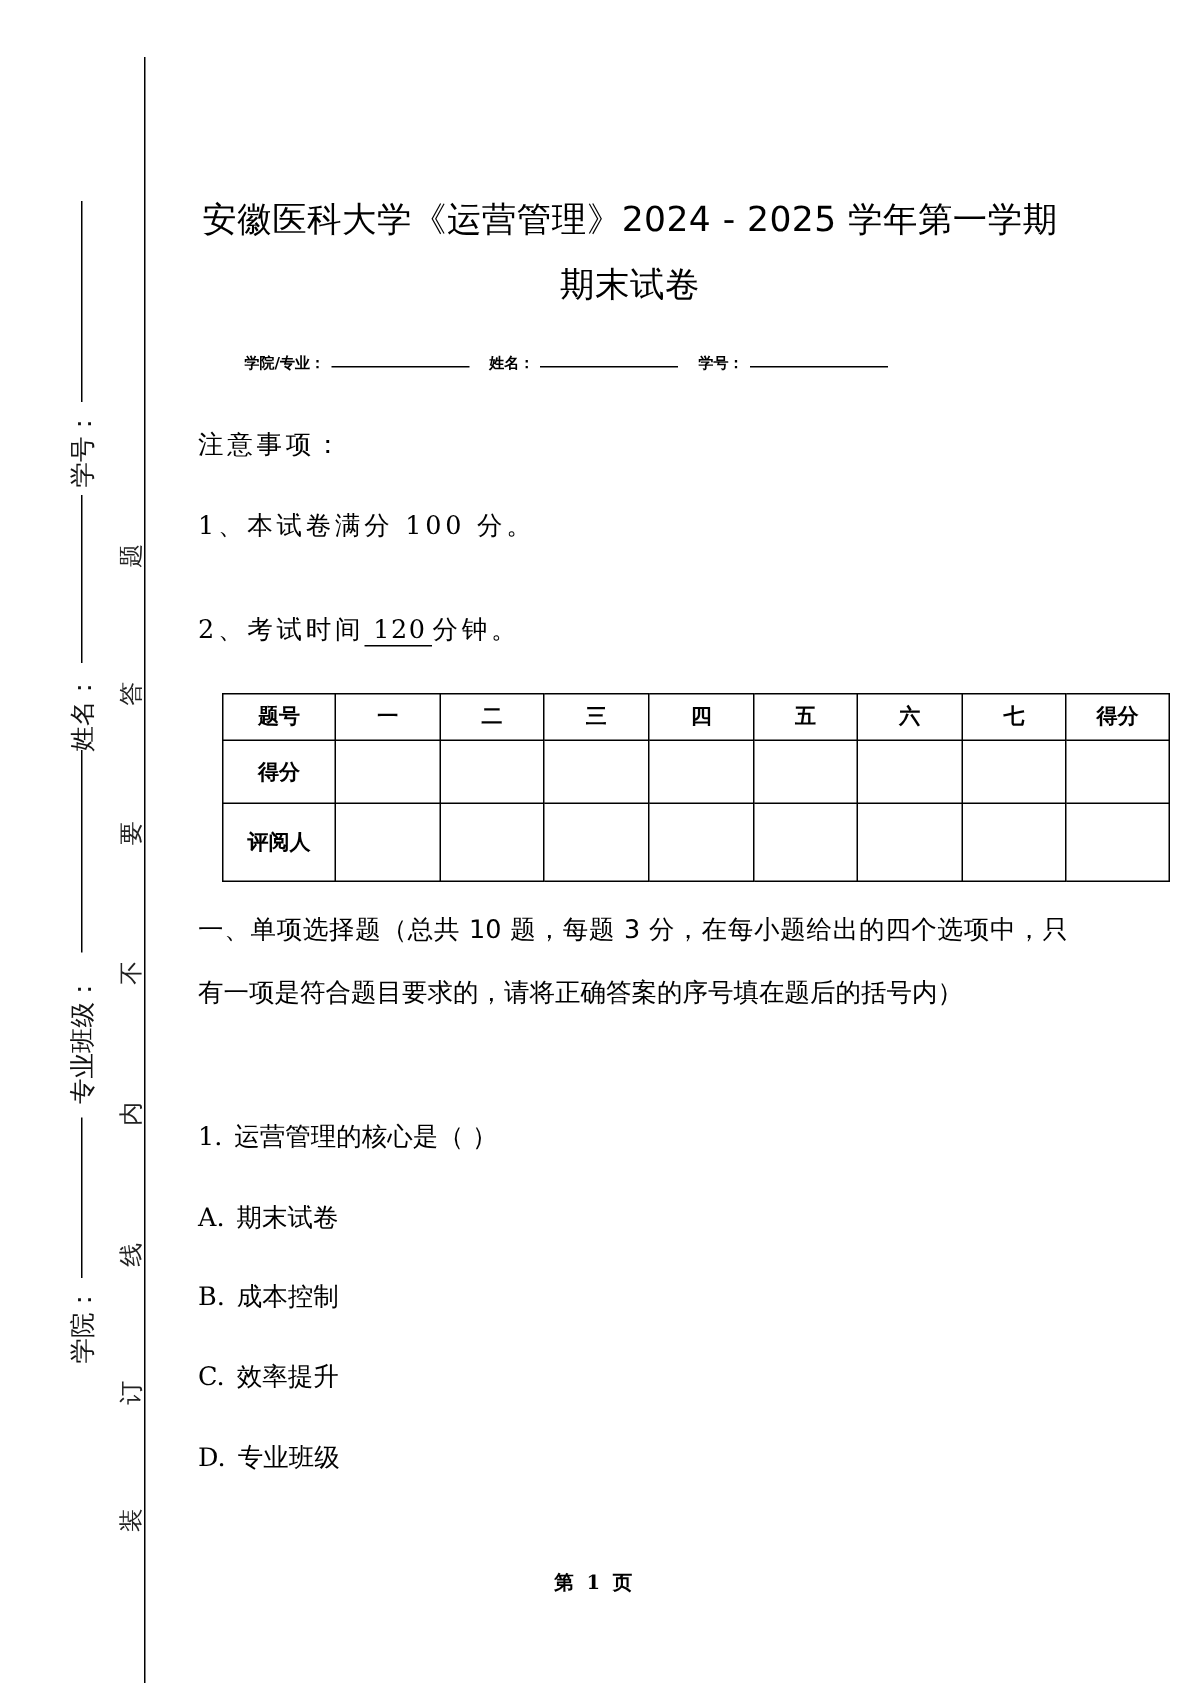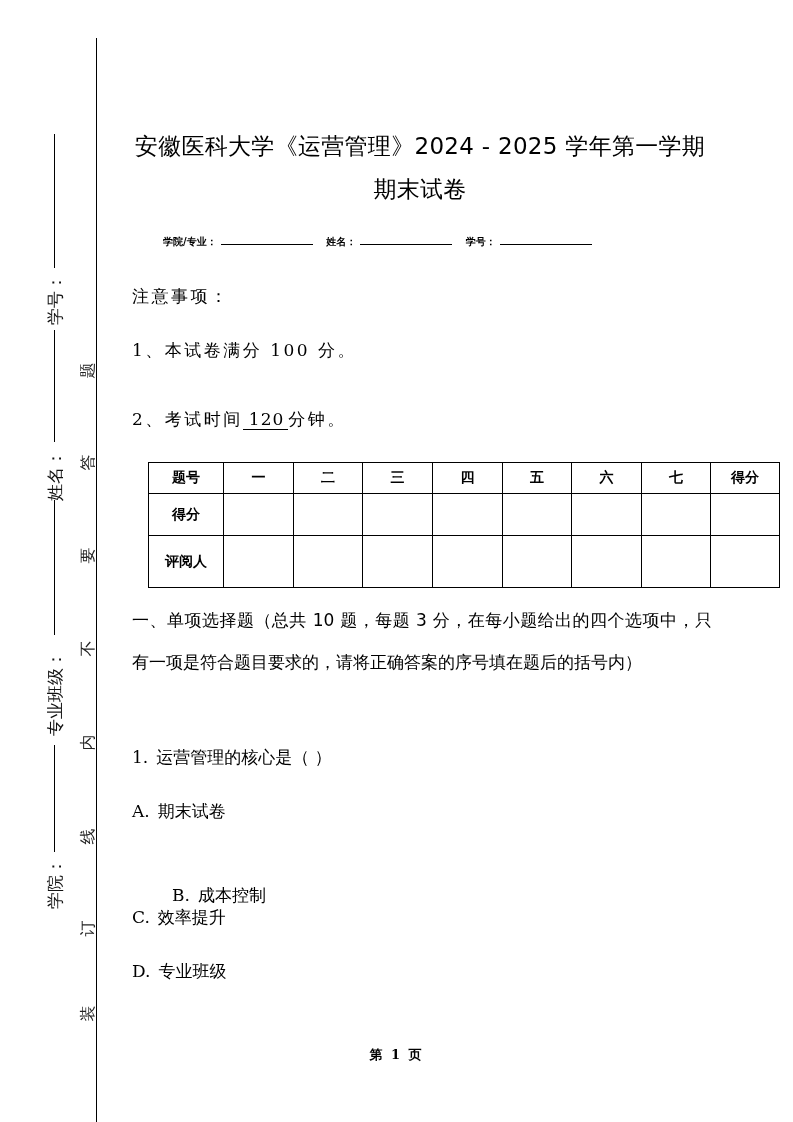--- a/index.html
+++ b/index.html
@@ -106,21 +106,21 @@
   </table>
 
 <div class="sec" style="top:599px;">一、单项选择题（总共 10 题，每题 3 分，在每小题给出的四个选项中，只有一项是符合题目要求的，请将正确答案的序号填在题后的括号内）</div>
 
 <div class="q" style="top:746px;">
   <span class="lbl">1.</span><span>运营管理的核心是（    ）</span>
 </div>
 <div class="q" style="top:800px;">
   <span class="lbl">A.</span><span>期末试卷</span>
 </div>
-<div class="q" style="top:884px;margin-left:40px;">
+<div class="q" style="top:853px;">
   <span class="lbl">B.</span><span>成本控制</span>
 </div>
 <div class="q" style="top:906px;">
   <span class="lbl">C.</span><span>效率提升</span>
 </div>
 <div class="q" style="top:960px;">
   <span class="lbl">D.</span><span>专业班级</span>
 </div>
 
 <div class="footer">第 1 页</div>

